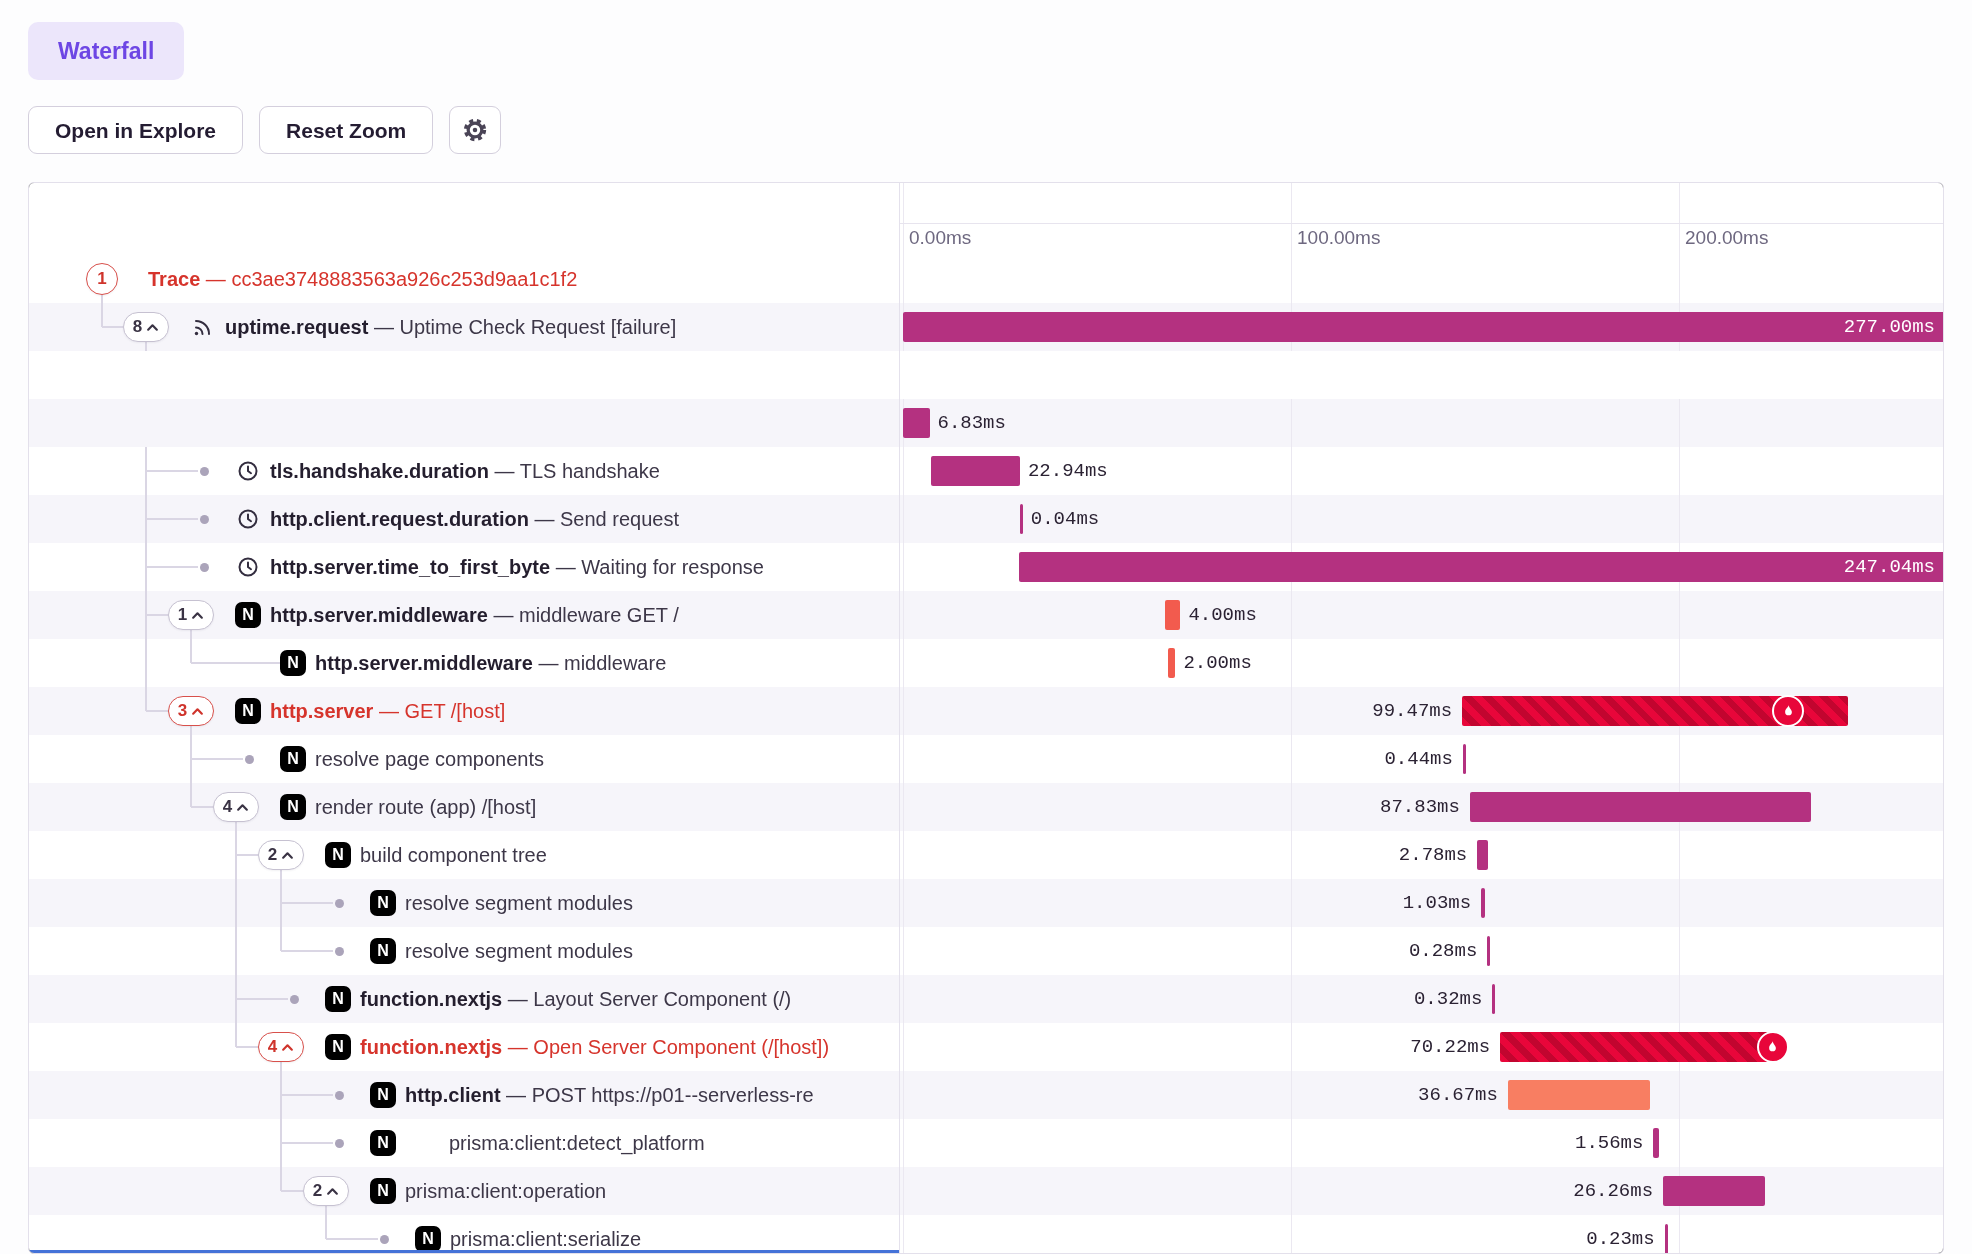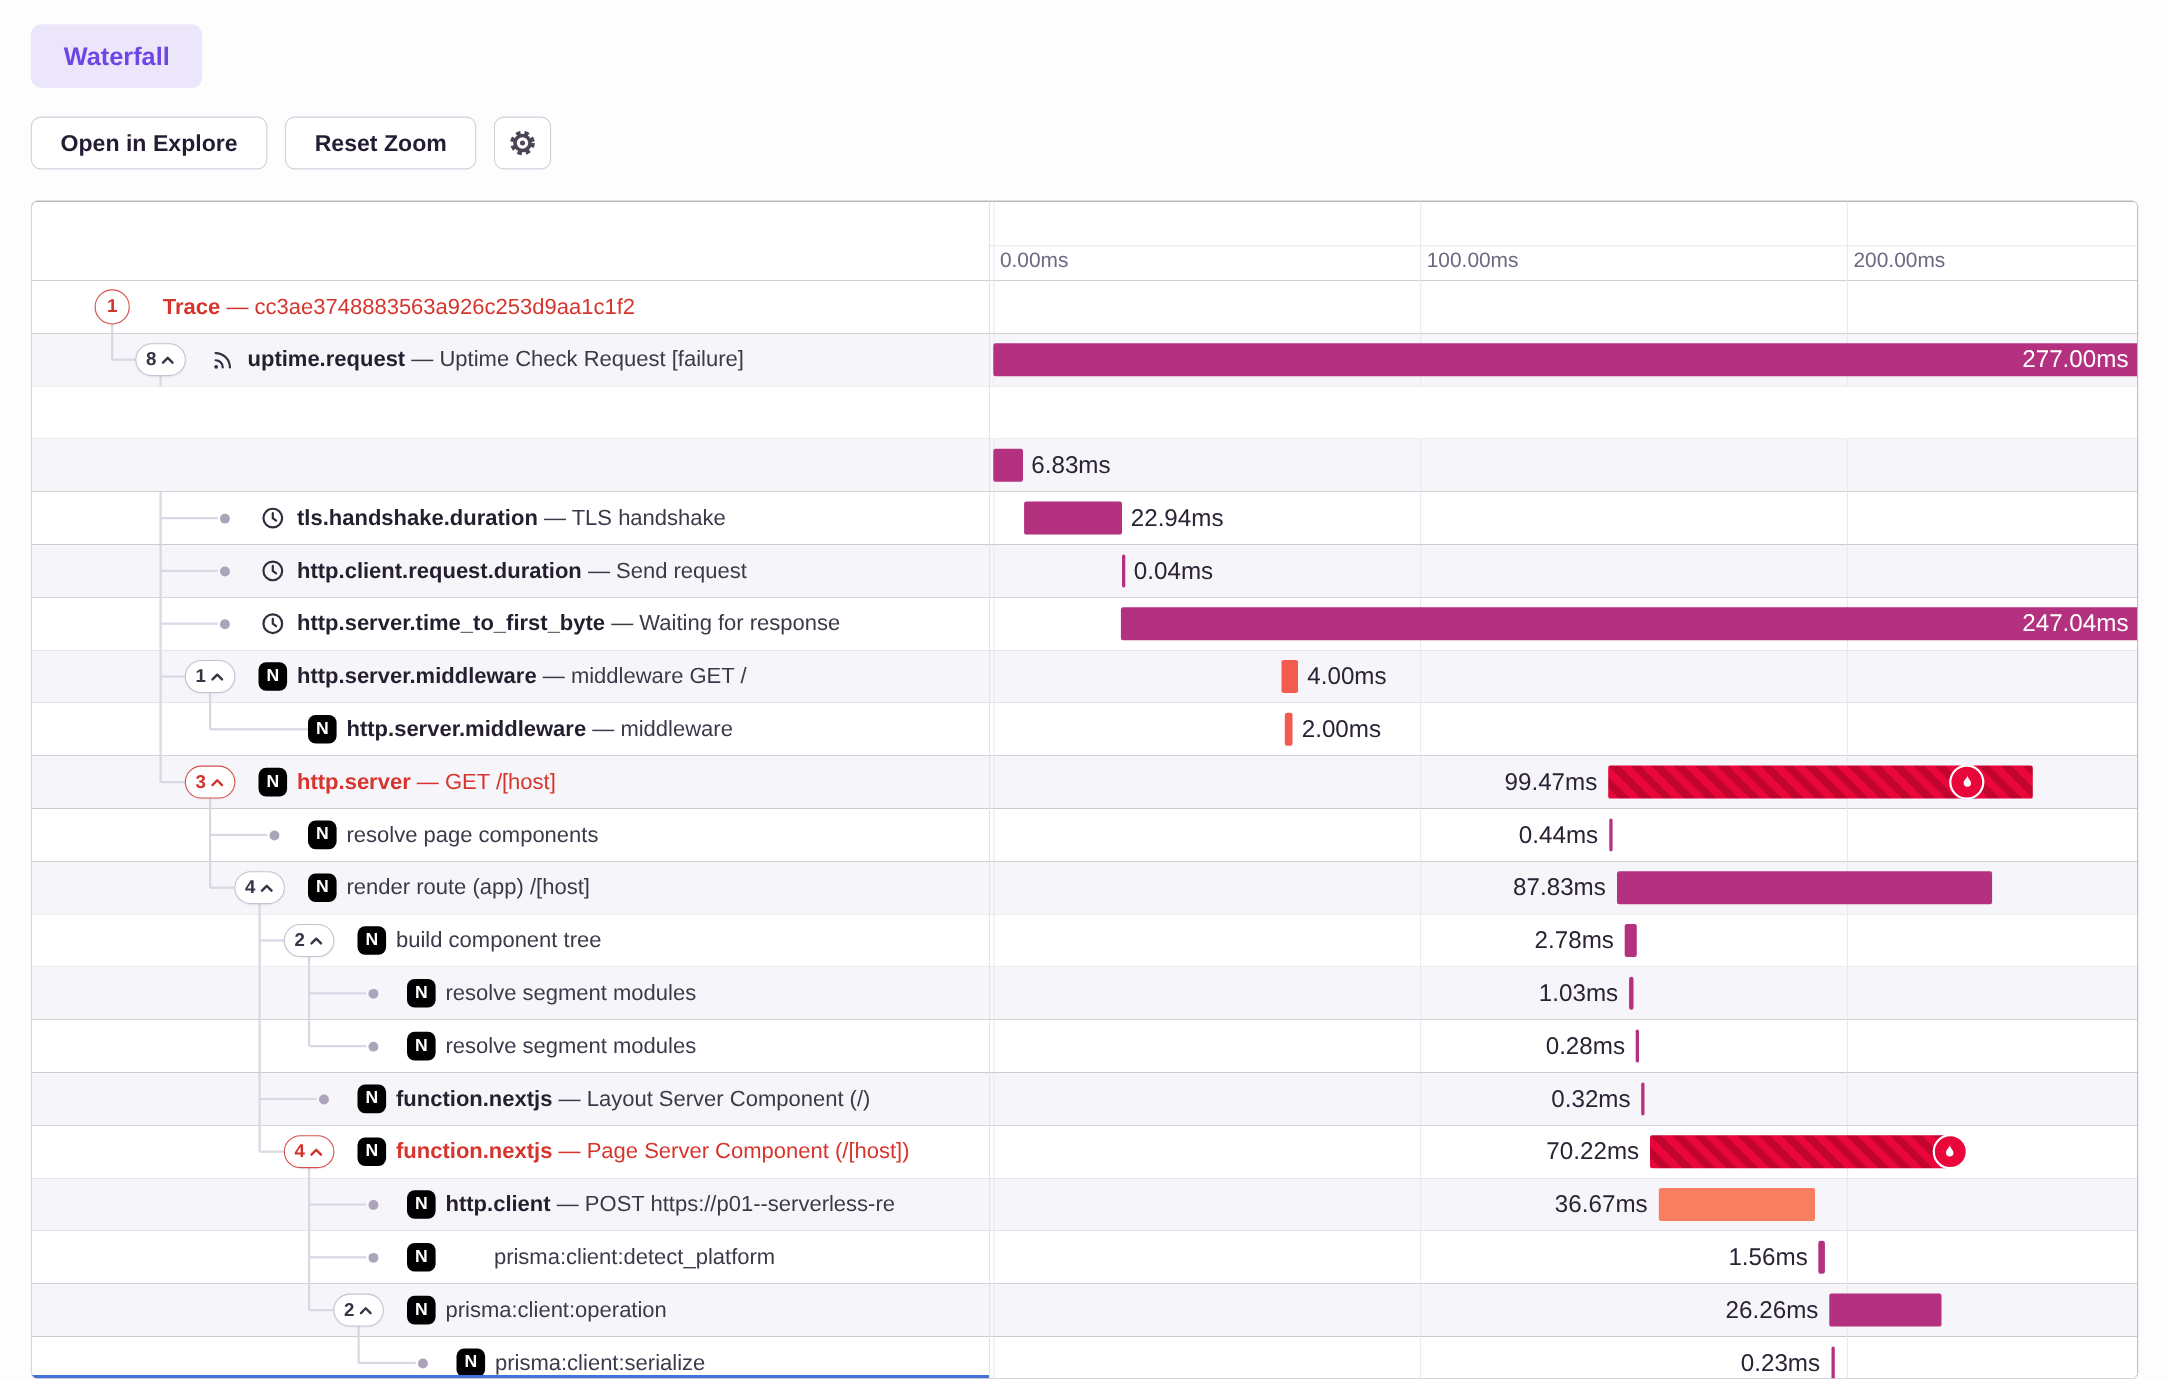--- a/index.html
+++ b/index.html
@@ -61,21 +61,21 @@
   .nicon {
     position: absolute; top: 11px; width: 26px; height: 26px; background: #000;
     border-radius: 7px; color: #fff; font-size: 16px; font-weight: 700;
     text-align: center; line-height: 26px;
   }
   .sicon { position: absolute; top: 12px; }
   .rowtext { position: absolute; top: 0; line-height: 48px; font-size: 20px; white-space: nowrap; color: #3d3748; }
   .rowtext .nm { font-weight: 700; color: #241e2e; }
   .rowtext.red, .rowtext.red .nm { color: #d6342c; }
   .bar { position: absolute; top: 9px; height: 30px; border-radius: 2px; z-index: 2; cursor: pointer; }
-  .blab { position: absolute; top: 0; line-height: 48px; font-size: 22px; font-weight: 500; color: #2b2233; white-space: nowrap; z-index: 3; }
+  .blab { position: absolute; top: 0; line-height: 48px; font-size: 19px; font-weight: 500; color: #2b2233; white-space: nowrap; z-index: 3; font-family: Liberation Mono, monospace; }
   .blab.in { color: #fff; }
   .flame {
     position: absolute; top: 8px; width: 32px; height: 32px; border-radius: 50%;
     border: 2.5px solid #fff; display: flex; align-items: center; justify-content: center;
     z-index: 4;
   }
   .divider { position: absolute; top: 0; bottom: 0; left: 870px; width: 1px; background: #e4e1ec; z-index: 5; }
   .bluebar { position: absolute; left: 0; bottom: 0; width: 870px; height: 3px; background: #4472d8; z-index: 6; }
 </style>
 </head>
@@ -407,21 +407,21 @@
             <div class="vl" style="left: 251px; top: 38px; height: 10px;"></div>
             <div class="badge err" style="left: 229px;">
               <span>4</span>
               <span style="display: inline-flex;">
                 <svg width="13" height="9" viewBox="0 0 12 8">
                   <path d="M2 6l4-4 4 4" fill="none" stroke="currentColor" stroke-width="2" stroke-linecap="round" stroke-linejoin="round"></path>
                 </svg>
               </span>
             </div>
             <div class="nicon" style="left: 296px;">N</div>
-            <div class="rowtext red" style="left: 331px;"><span class="nm">function.nextjs</span><span> — </span><span>Page Server Component (/[host])</span></div>
+            <div class="rowtext red" style="left: 331px;"><span class="nm">function.nextjs</span><span> — </span><span>Open Server Component (/[host])</span></div>
           </div>
           <div class="wf">
             <div class="gl" style="left: 4px;"></div>
             <div class="gl" style="left: 392px;"></div>
             <div class="gl" style="left: 780px;"></div>
             <div class="bar" style="left: 601.132px; width: 272.454px; background: repeating-linear-gradient(45deg, rgb(232, 6, 58) 0px, rgb(232, 6, 58) 7px, rgb(194, 5, 47) 7px, rgb(194, 5, 47) 14px);"></div>
             <div class="flame" style="left: 857.586px; background: rgb(232, 6, 58);">
               <svg width="15" height="15" viewBox="0 0 16 16">
                 <path fill="#fff" d="M8 1c.4 2.2-3.6 3.9-3.6 7.4a3.6 3.6 0 0 0 7.2 0C11.6 6 9 4.8 8 1z"></path>
               </svg>

